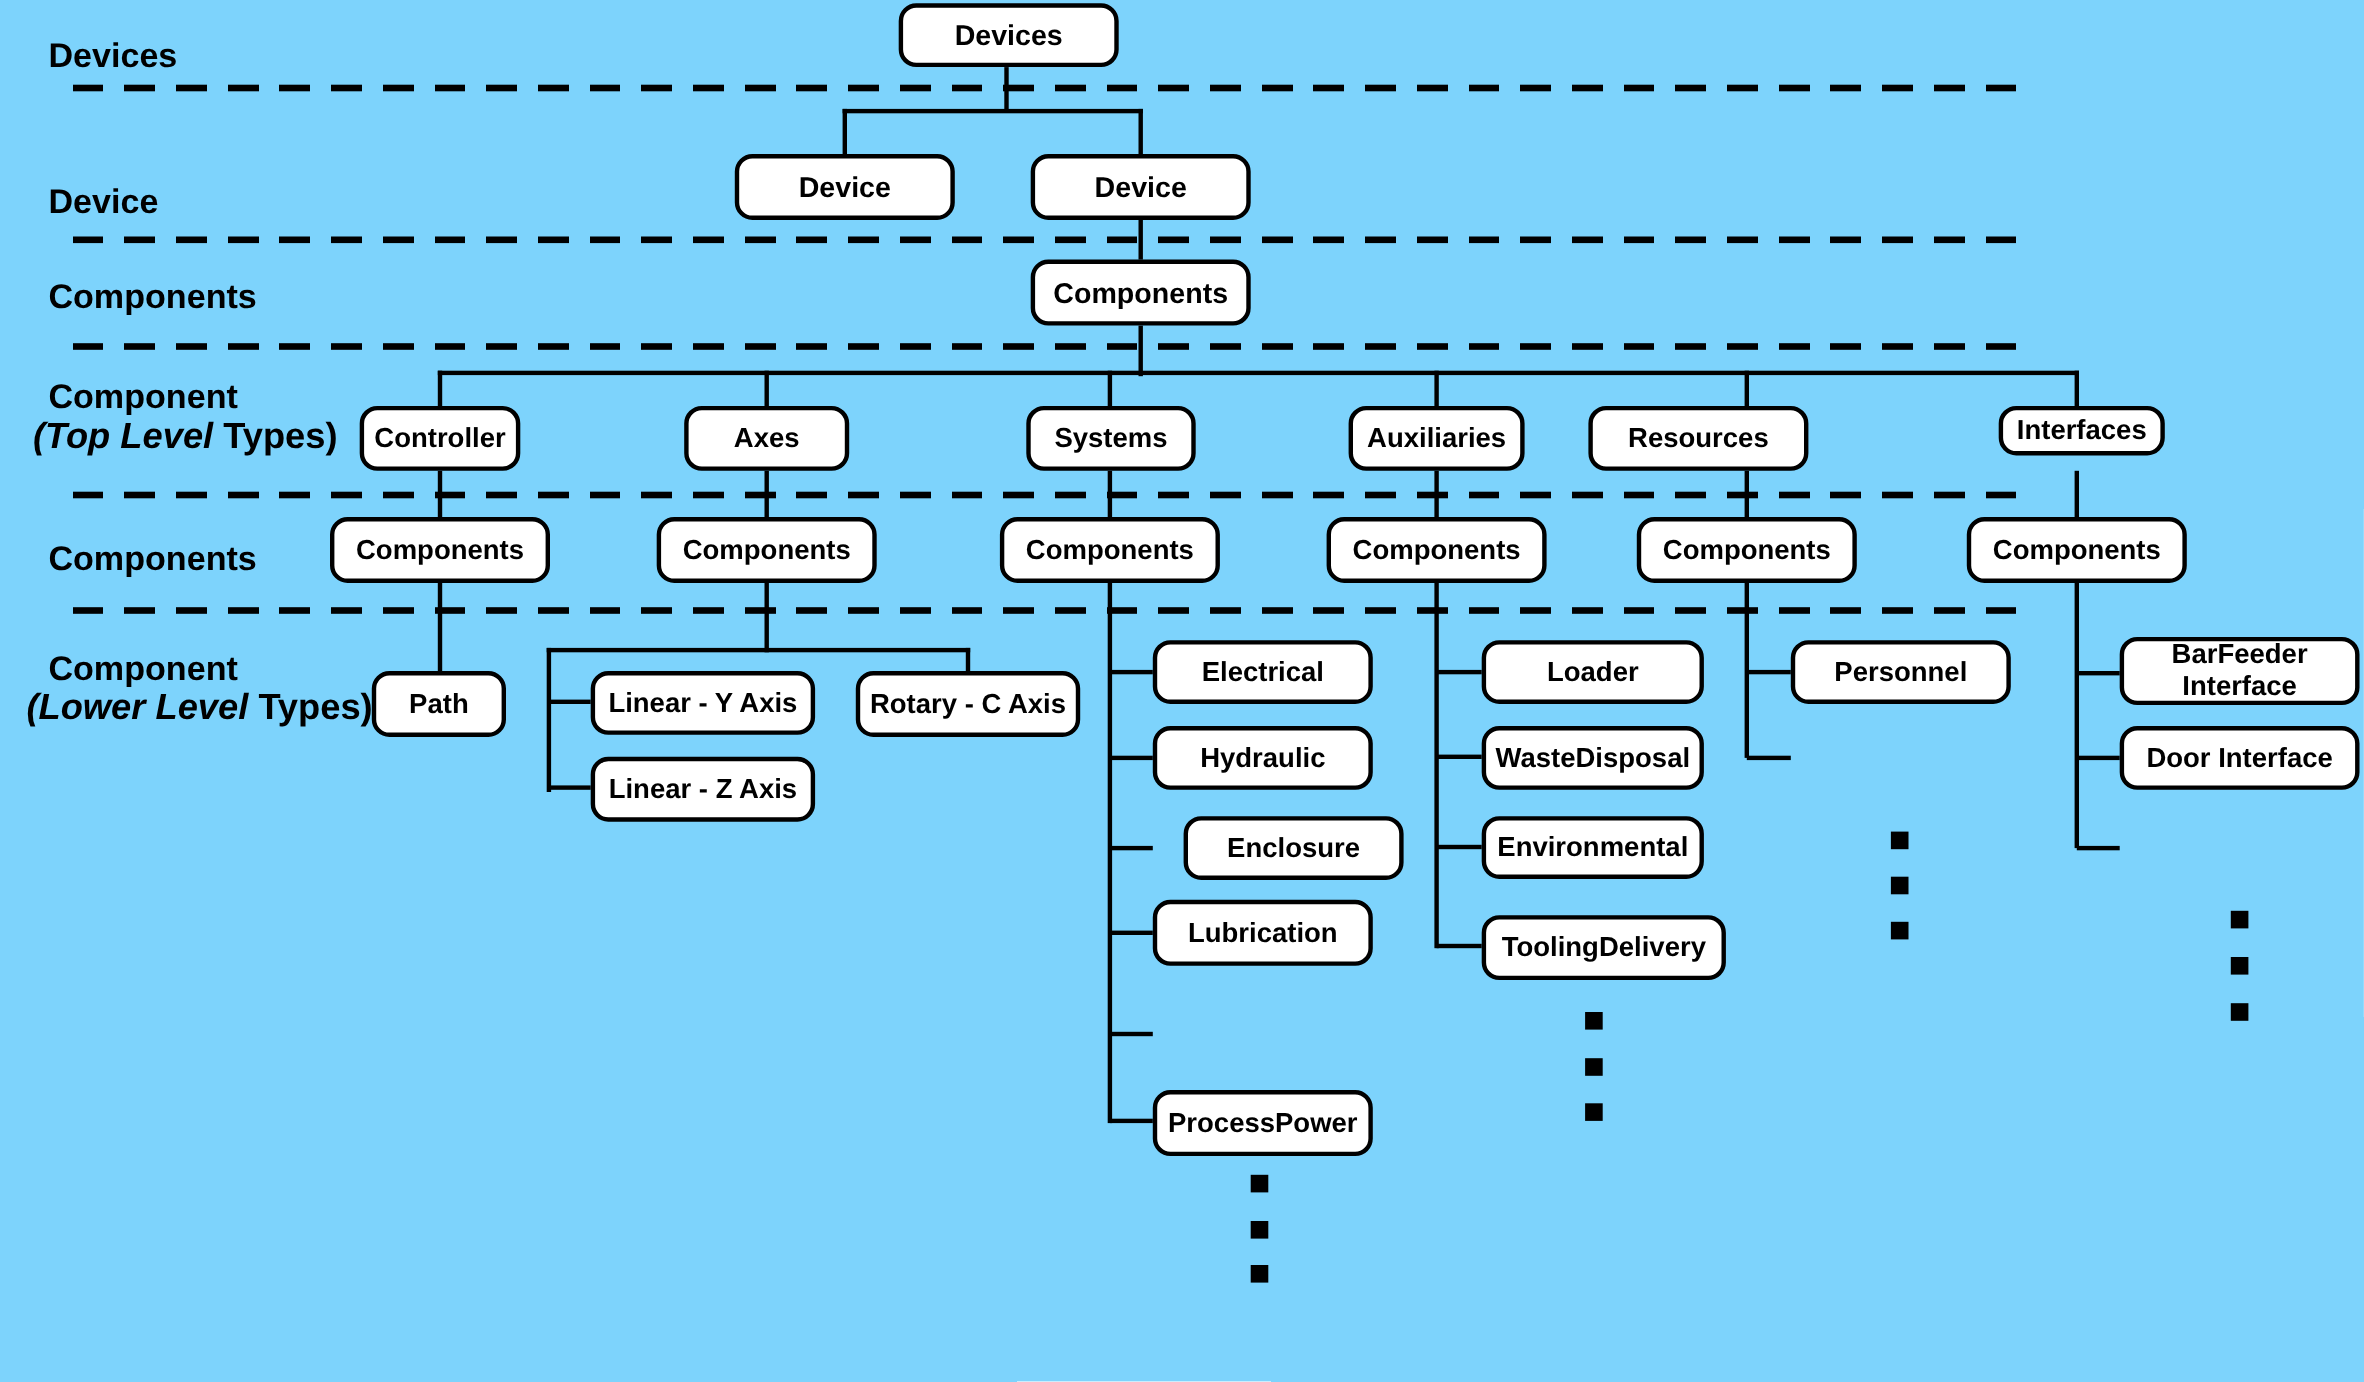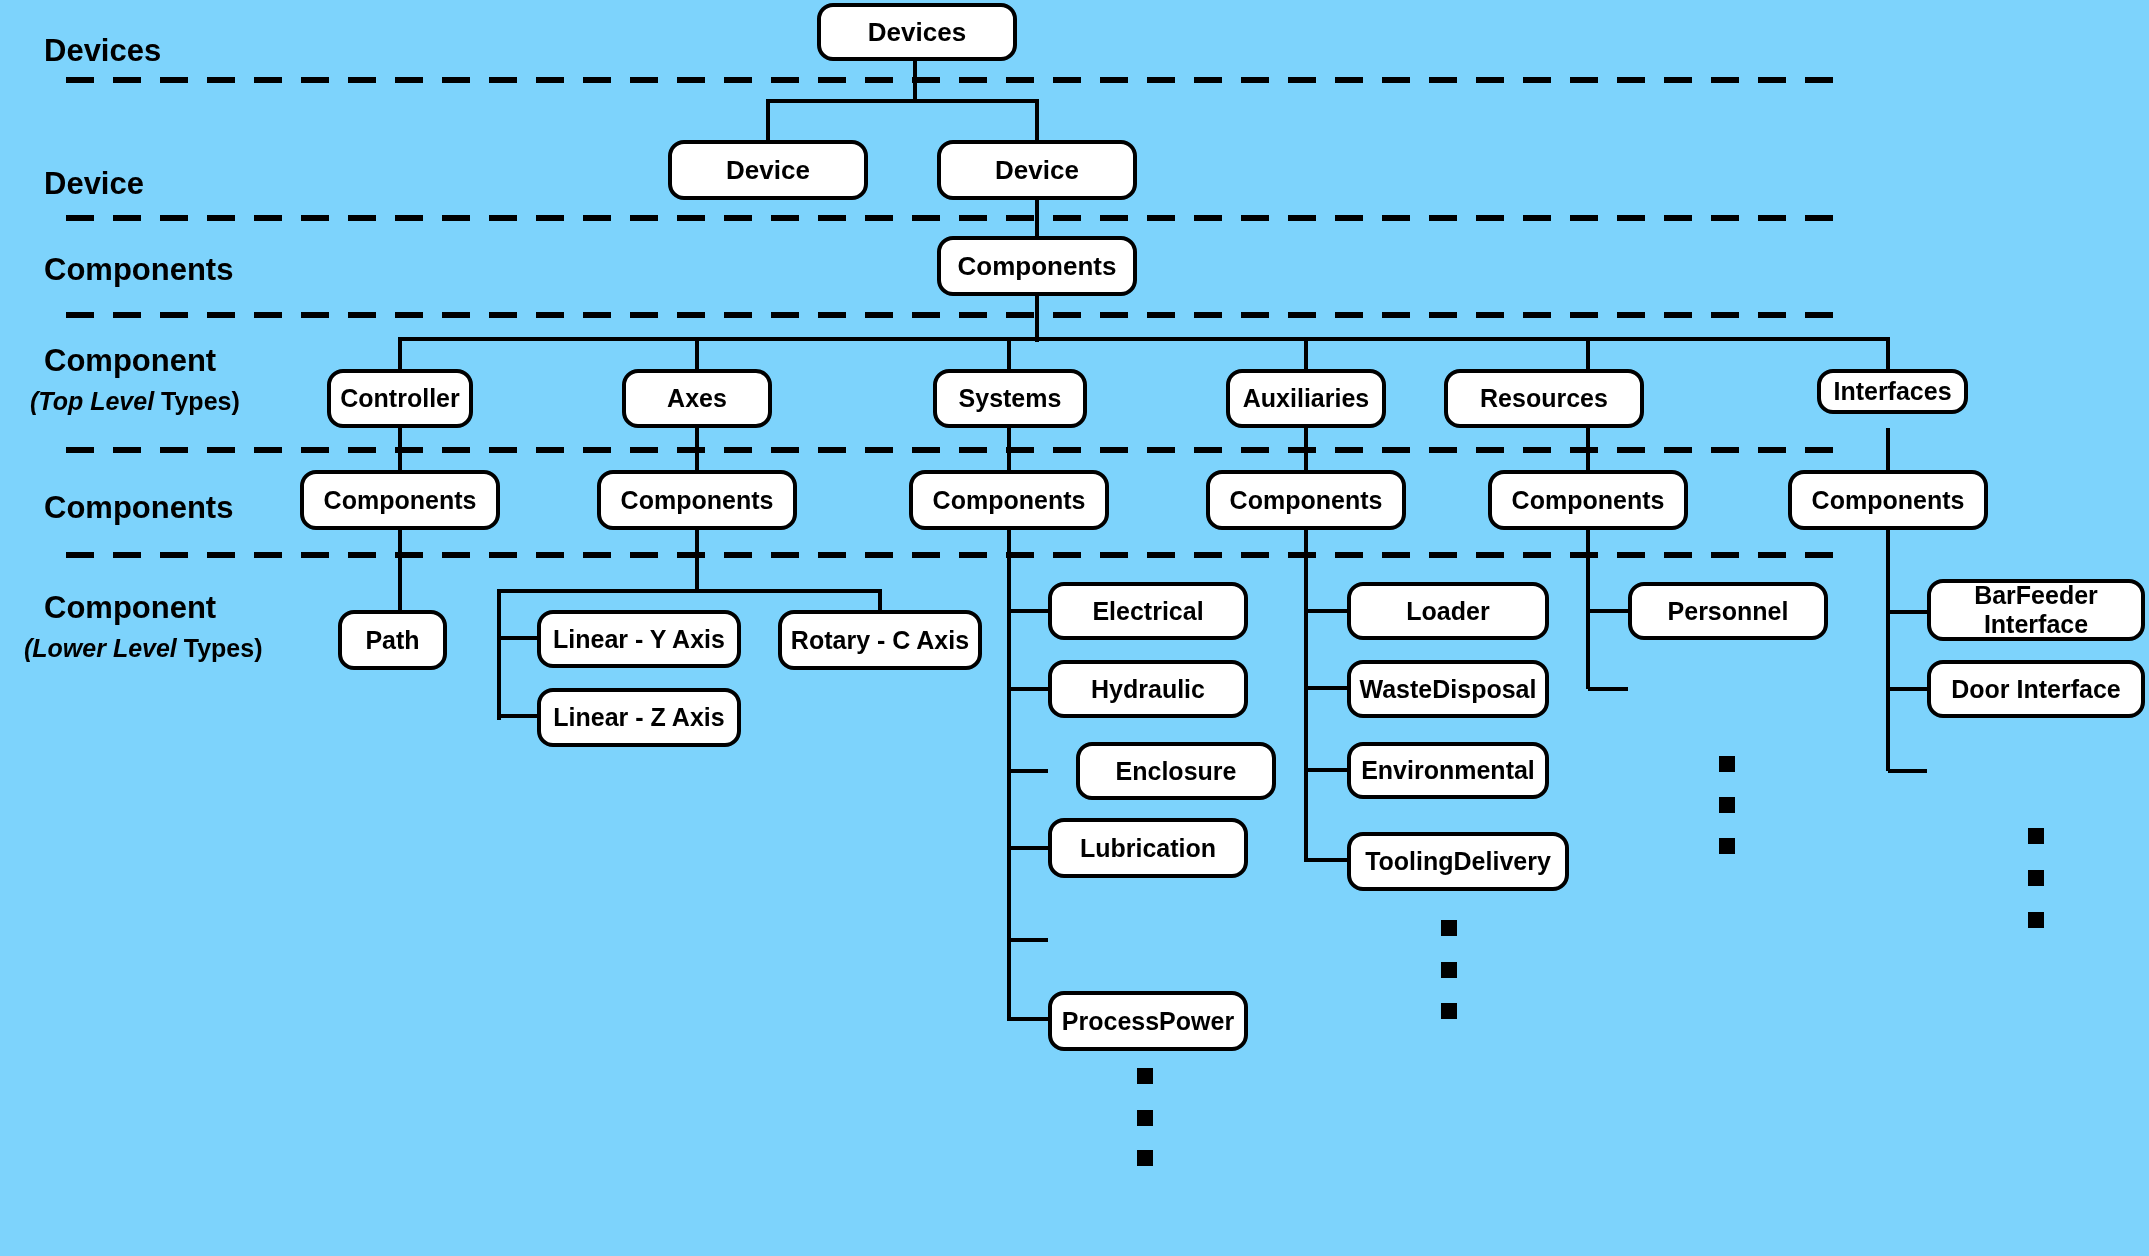--- a/index.html
+++ b/index.html
@@ -19,21 +19,21 @@
   
   .n{
     position:absolute;box-sizing:border-box;background:#fff;border:4px solid #000;
     border-radius:16px;display:flex;align-items:center;justify-content:center;
     text-align:center;font-weight:700;font-size:25px;line-height:1.16;color:#000;
     z-index:3;padding:0 4px;
   }
   .n.big{font-size:26px;}
   
   .lbl{position:absolute;left:44px;font-weight:700;font-size:31px;color:#000;white-space:nowrap;z-index:3;}
-  .sub{position:absolute;font-weight:700;font-size:25px;color:#000;white-space:nowrap;z-index:3;margin-top:10px;}
+  .sub{position:absolute;font-weight:700;font-size:33px;color:#000;white-space:nowrap;z-index:3;}
   .sub .it{font-style:italic;}
   
   .dot{position:absolute;width:16px;height:16px;background:#000;z-index:3;}
 </style>
 </head>
 <body>
 
 <div id="canvas">
 
   <div class="rail" style="top:77px"></div>
@@ -117,21 +117,21 @@
   <div class="n" style="left:1444px;top:369px;width:200px;height:59px">Resources</div>
   <div class="n" style="left:1817px;top:369px;width:151px;height:45px">Interfaces</div>
 
   <div class="n" style="left:300px;top:470px;width:200px;height:60px">Components</div>
   <div class="n" style="left:597px;top:470px;width:200px;height:60px">Components</div>
   <div class="n" style="left:909px;top:470px;width:200px;height:60px">Components</div>
   <div class="n" style="left:1206px;top:470px;width:200px;height:60px">Components</div>
   <div class="n" style="left:1488px;top:470px;width:200px;height:60px">Components</div>
   <div class="n" style="left:1788px;top:470px;width:200px;height:60px">Components</div>
 
-  <div class="n" style="left:338px;top:610px;width:109px;height:60px">Path</div>
+  <div class="n" style="left:338px;top:610px;width:122px;height:60px">Path</div>
 
   <div class="n" style="left:537px;top:610px;width:204px;height:58px">Linear - Y Axis</div>
   <div class="n" style="left:537px;top:688px;width:204px;height:59px">Linear - Z Axis</div>
   <div class="n" style="left:778px;top:610px;width:204px;height:60px">Rotary - C Axis</div>
 
   <div class="n" style="left:1048px;top:582px;width:200px;height:58px">Electrical</div>
   <div class="n" style="left:1048px;top:660px;width:200px;height:58px">Hydraulic</div>
   <div class="n" style="left:1076px;top:742px;width:200px;height:58px">Enclosure</div>
   <div class="n" style="left:1048px;top:818px;width:200px;height:60px">Lubrication</div>
   <div class="n" style="left:1048px;top:991px;width:200px;height:60px">ProcessPower</div>

